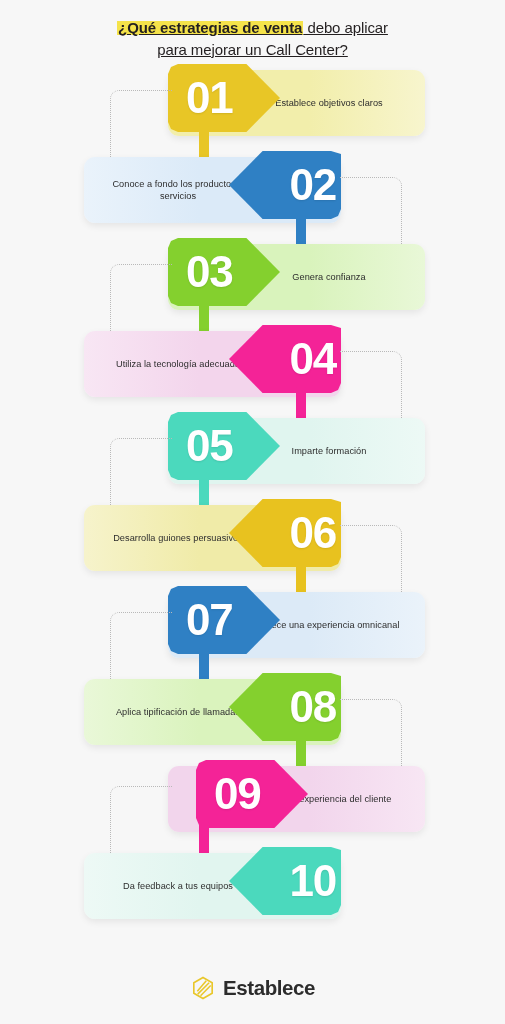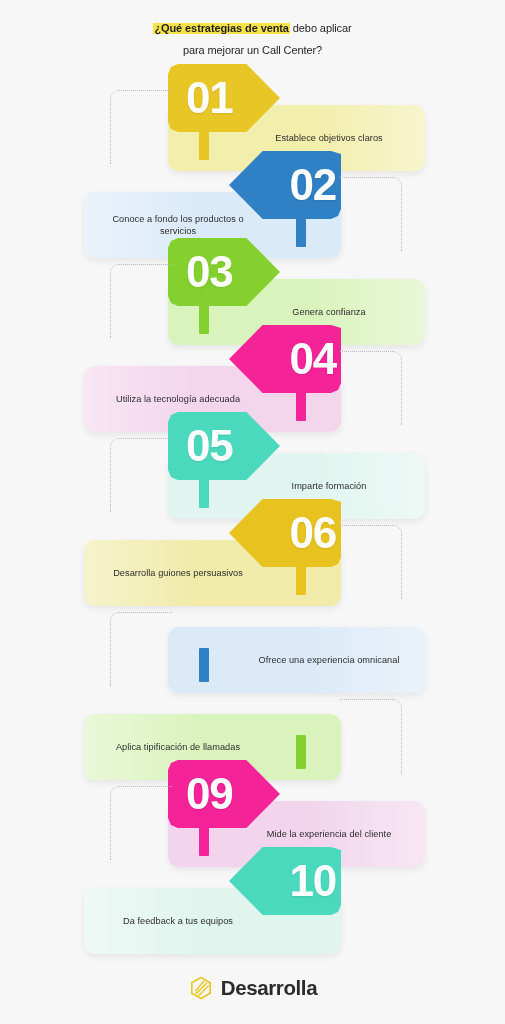--- a/index.html
+++ b/index.html
@@ -17,25 +17,26 @@
     position: relative;
   }
 
   
   .title-block {
     width: 505px;
     padding-top: 17px;
     text-align: center;
   }
   .title-line {
-    font-size: 11px;
+    font-size: 15px;
     line-height: 22px;
     color: #231f20;
     letter-spacing: -0.1px;
     white-space: nowrap;
+    text-decoration: underline;
   }
   .title-hl {
     font-weight: bold;
     background: linear-gradient(to bottom,
         rgba(0,0,0,0) 0%, rgba(0,0,0,0) 12%,
         #f5e34a 12%, #f5e34a 96%,
         rgba(0,0,0,0) 96%);
     padding: 0 1px;
   }
 
@@ -56,21 +57,20 @@
 
   
   .panel {
     position: absolute;
     top: 6px;
     height: 66px;
     border-radius: 11px;
     box-shadow: 0 3px 7px rgba(0,0,0,0.075);
     display: flex;
     align-items: center;
-    margin-top: 35px;
   }
   .step.right .panel { 
     left: 168px;
     width: 257px;
     justify-content: flex-end;
     padding-right: 14px;
   }
   .step.left .panel { 
     left: 84px;
     width: 257px;
@@ -245,35 +245,41 @@
       <div class="arrow" style="background: rgb(232, 194, 31);">
         <span class="arrow-num">06</span>
       </div>
       <div class="vbar" style="background: rgb(232, 194, 31);"></div>
     </div>
     <div class="dots bracket-right" style="left: 340px; top: 464px; width: 62px; height: 74px;"></div>
     <div class="step right" style="top: 525px;">
       <div class="panel" style="background: linear-gradient(to right, rgb(220, 234, 247) 0%, rgb(220, 234, 247) 55%, rgb(255, 255, 255) 165%);">
         <div class="panel-text">Ofrece una experiencia omnicanal</div>
       </div>
+      <div class="arrow" style="background: rgb(47, 128, 196);">
+        <span class="arrow-num">07</span>
+      </div>
       <div class="vbar" style="background: rgb(47, 128, 196);"></div>
     </div>
     <div class="dots bracket-left" style="left: 110px; top: 551px; width: 62px; height: 74px;"></div>
     <div class="step left" style="top: 612px;">
       <div class="panel" style="background: linear-gradient(to left, rgb(218, 243, 189) 0%, rgb(218, 243, 189) 55%, rgb(255, 255, 255) 165%);">
         <div class="panel-text">Aplica tipificación de llamadas</div>
       </div>
+      <div class="arrow" style="background: rgb(132, 208, 46);">
+        <span class="arrow-num">08</span>
+      </div>
       <div class="vbar" style="background: rgb(132, 208, 46);"></div>
     </div>
     <div class="dots bracket-right" style="left: 340px; top: 638px; width: 62px; height: 74px;"></div>
     <div class="step right" style="top: 699px;">
       <div class="panel" style="background: linear-gradient(to right, rgb(242, 213, 236) 0%, rgb(242, 213, 236) 55%, rgb(255, 255, 255) 165%);">
         <div class="panel-text">Mide la experiencia del cliente</div>
       </div>
-      <div class="arrow" style="background: rgb(244, 35, 151);">
+      <div class="arrow" style="background: rgb(244, 35, 151); margin-left: 28px;">
         <span class="arrow-num">09</span>
       </div>
       <div class="vbar" style="background: rgb(244, 35, 151);"></div>
     </div>
     <div class="dots bracket-left" style="left: 110px; top: 725px; width: 62px; height: 74px;"></div>
     <div class="step left" style="top: 786px;">
       <div class="panel" style="background: linear-gradient(to left, rgb(225, 245, 239) 0%, rgb(225, 245, 239) 55%, rgb(255, 255, 255) 165%);">
         <div class="panel-text">Da feedback a tus equipos</div>
       </div>
       <div class="arrow" style="background: rgb(75, 217, 189);">
@@ -284,14 +290,14 @@
 
 <div class="footer">
   <span class="logo-mark">
     <svg viewBox="0 0 32 32" width="26" height="26" aria-hidden="true">
       <polygon points="16,3 27.3,9.5 27.3,22.5 16,29 4.7,22.5 4.7,9.5" fill="none" stroke="#e9c72a" stroke-width="2"></polygon>
       <path d="M9 20 L20 7" stroke="#e9c72a" stroke-width="1.9" fill="none"></path>
       <path d="M9.5 23.5 L23.5 9.5" stroke="#e9c72a" stroke-width="1.9" fill="none"></path>
       <path d="M13 25.5 L25.5 13" stroke="#e9c72a" stroke-width="1.9" fill="none"></path>
     </svg>
   </span>
-  <span class="logo-word">Desarrolla</span>
+  <span class="logo-word">Establece</span>
 </div>
 
 </body></html>

